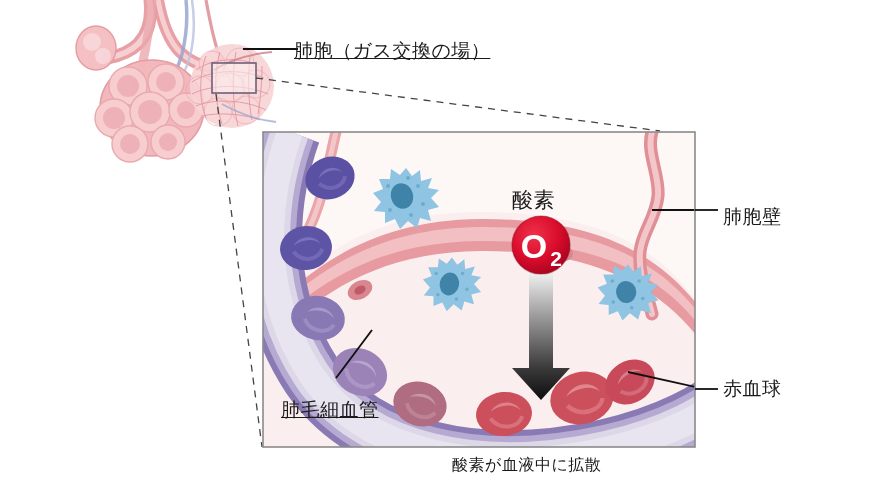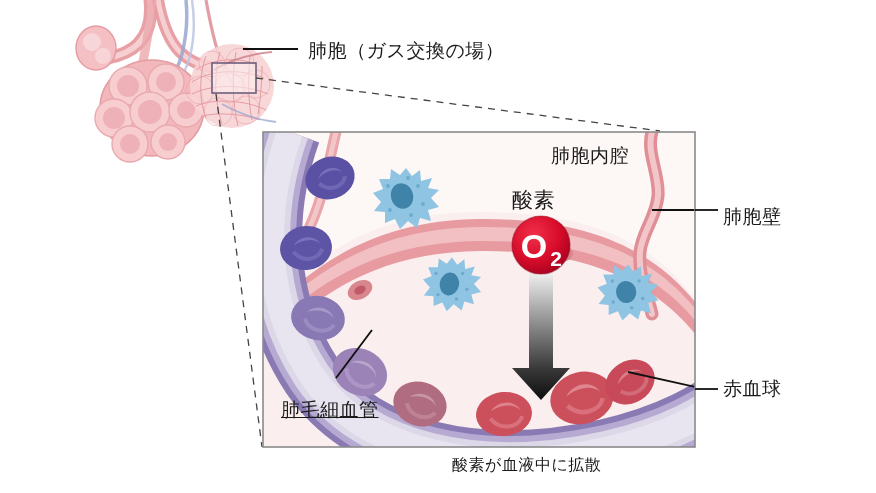--- a/index.html
+++ b/index.html
@@ -18,21 +18,21 @@
     overflow: hidden;
   }
   .label {
     position: absolute;
     color: #1a1a1a;
     font-size: 19px;
     letter-spacing: 0.5px;
     white-space: nowrap;
     font-family: "Liberation Sans", sans-serif;
   }
-  #label-alveolus      { left: 308px; top: 38px; }
+  #label-alveolus      { left: 294px; top: 38px; text-decoration: underline; }
   #label-alveolar-wall { left: 723px; top: 196px; margin-top: 8px; }
   #label-rbc           { left: 723px; top: 376px; }
   #label-capillary     { left: 281px; top: 397px; text-decoration: underline; }
   #label-lumen         { left: 551px; top: 143px; }
   #label-oxygen        { left: 512px; top: 186px; font-size: 21px; }
   #label-caption       { left: 452px; top: 455px; font-size: 16px; }
 
   svg.art {
     position: absolute;
     left: 0; top: 0;
@@ -290,21 +290,20 @@
     <g>
       <circle cx="541" cy="245" r="29" fill="url(#gradO2)"></circle>
       <circle cx="541" cy="245" r="29" fill="none" stroke="#8f0218" stroke-width="1.2" opacity="0.5"></circle>
       <text x="534" y="258" font-family="Liberation Sans, sans-serif" font-size="34" font-weight="bold" fill="#ffffff" text-anchor="middle">O</text>
       <text x="556" y="266" font-family="Liberation Sans, sans-serif" font-size="21" font-weight="bold" fill="#ffffff" text-anchor="middle">2</text>
     </g>
   </svg>
 
   <div class="label" id="label-alveolus">肺胞（ガス交換の場）</div>
 
-  <div class="label" id="label-lumen">肺胞内腔</div>
 
   <div class="label" id="label-oxygen">酸素</div>
 
   <div class="label" id="label-alveolar-wall">肺胞壁</div>
 
   <div class="label" id="label-rbc">赤血球</div>
 
   <div class="label" id="label-capillary">肺毛細血管</div>
 
   <div class="label" id="label-caption">酸素が血液中に拡散</div>

